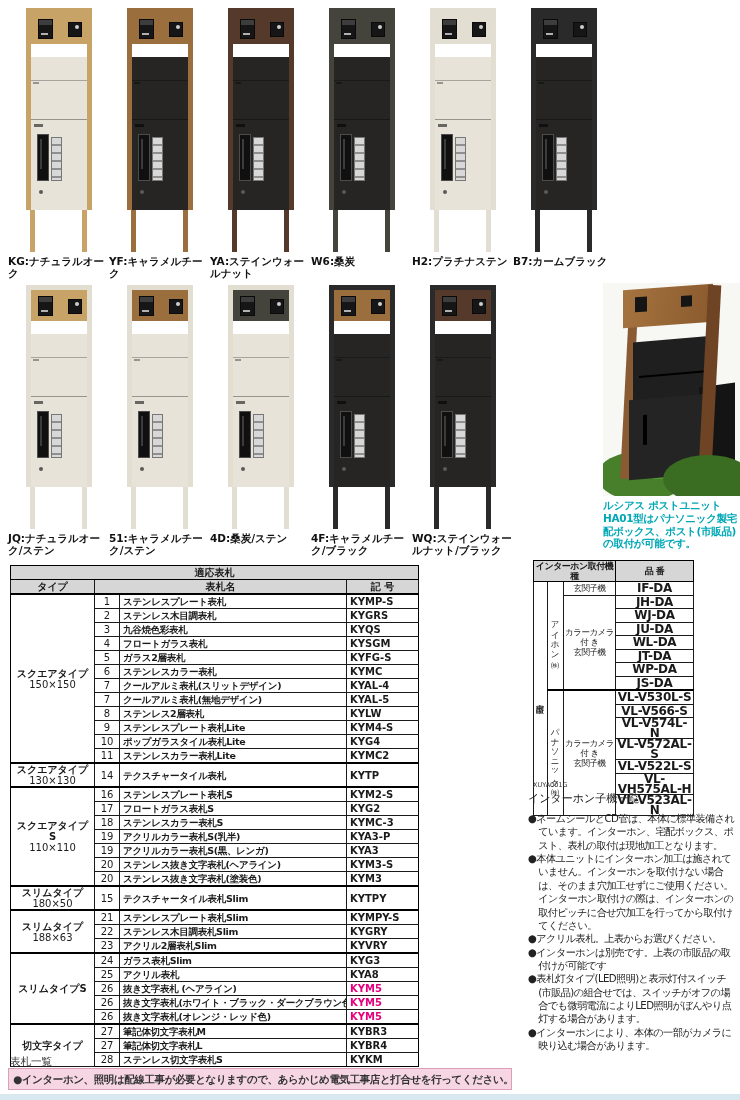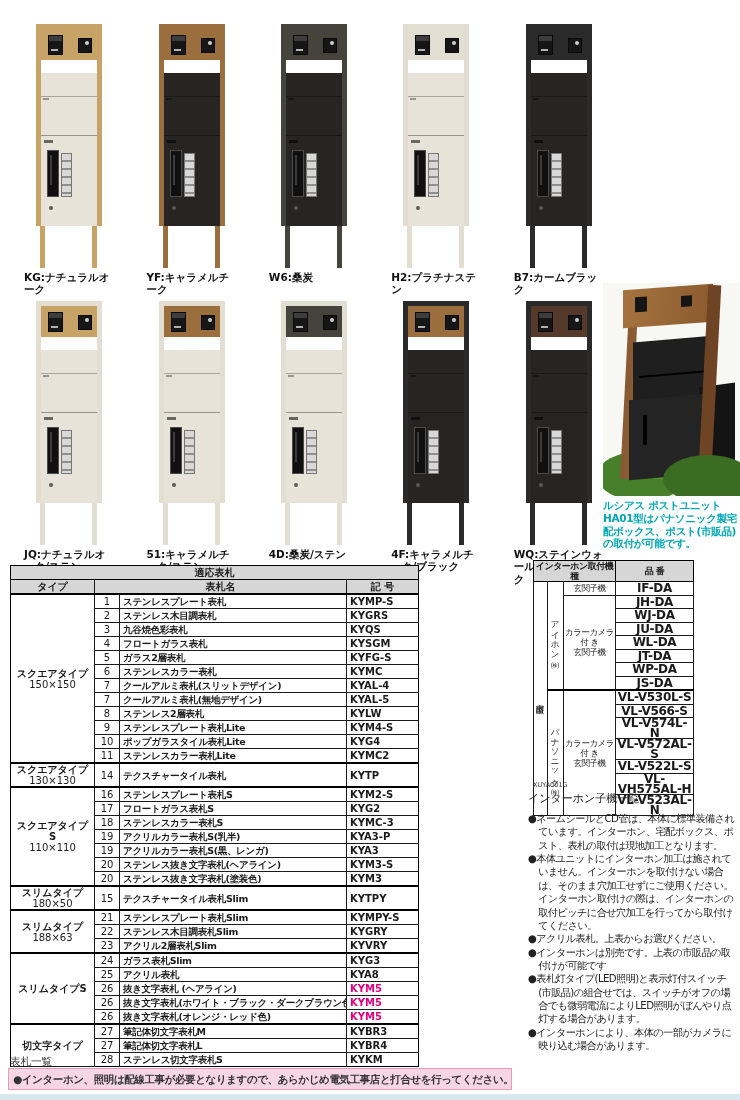--- a/index.html
+++ b/index.html
@@ -1,21 +1,21 @@
 <!DOCTYPE html>
 <html><head>
 <meta charset="utf-8">
 <style>
   html,body{margin:0;padding:0;background:#fff;}
   #page{position:relative;width:740px;height:1100px;background:#ffffff;overflow:hidden;
         font-family:"DejaVu Sans","Liberation Sans",sans-serif;color:#1a1a1a;}
 
   
   .prow{position:absolute;left:8px;display:flex;width:612px;}
-  .figure{width:101px;margin:16px;padding:0;}
+  .figure{width:101px;margin:0;padding:0;}
   .plabel{font-size:10.5px;font-weight:bold;line-height:1.18;margin-top:3px;color:#111;}
   .unit{position:relative;width:66px;height:244px;margin:0 auto;}
   .unit i,.unit span{position:absolute;display:block;}
   .cap{left:0;top:0;width:66px;height:5px;background:var(--f);}
   .postL{left:0;top:5px;width:5px;height:197px;background:var(--f);}
   .postR{left:61px;top:5px;width:5px;height:197px;background:var(--f);}
   .head{left:5px;top:5px;width:56px;height:31px;background:var(--h);}
   .dev1{left:7px;top:6px;width:13px;height:18px;background:linear-gradient(#3d3d3d 0 30%,#161616 30%);border:1px solid #0a0a0a;}
   .dev1:after{content:"";position:absolute;left:2px;bottom:3px;width:7px;height:2px;background:#d8d8d8;opacity:.8;}
   .dev2{left:37px;top:9px;width:12px;height:13px;background:#161616;border:1px solid #0a0a0a;}
@@ -137,20 +137,42 @@
       <i class="slot"></i>
       <i class="pad"></i>
       <i class="keyhole"></i>
     </span>
     <i class="legL"></i>
     <i class="legR"></i>
   </div>
   <figcaption class="plabel">YF:キャラメルチーク</figcaption>
 </figure>
 <figure class="figure">
+  <div class="unit" style="--f:#55392a;--h:#55392a;--b:#262524">
+    <i class="cap"></i>
+    <i class="postL"></i>
+    <i class="postR"></i>
+    <span class="head">
+      <i class="dev1"></i>
+      <i class="dev2"></i>
+    </span>
+    <span class="gap"></span>
+    <span class="mail"></span>
+    <span class="box">
+      <i class="tag"></i>
+      <i class="slot"></i>
+      <i class="pad"></i>
+      <i class="keyhole"></i>
+    </span>
+    <i class="legL"></i>
+    <i class="legR"></i>
+  </div>
+  <figcaption class="plabel">YA:ステインウォールナット</figcaption>
+</figure>
+<figure class="figure">
   <div class="unit" style="--f:#45443c;--h:#45443c;--b:#262524">
     <i class="cap"></i>
     <i class="postL"></i>
     <i class="postR"></i>
     <span class="head">
       <i class="dev1"></i>
       <i class="dev2"></i>
     </span>
     <span class="gap"></span>
     <span class="mail"></span>

